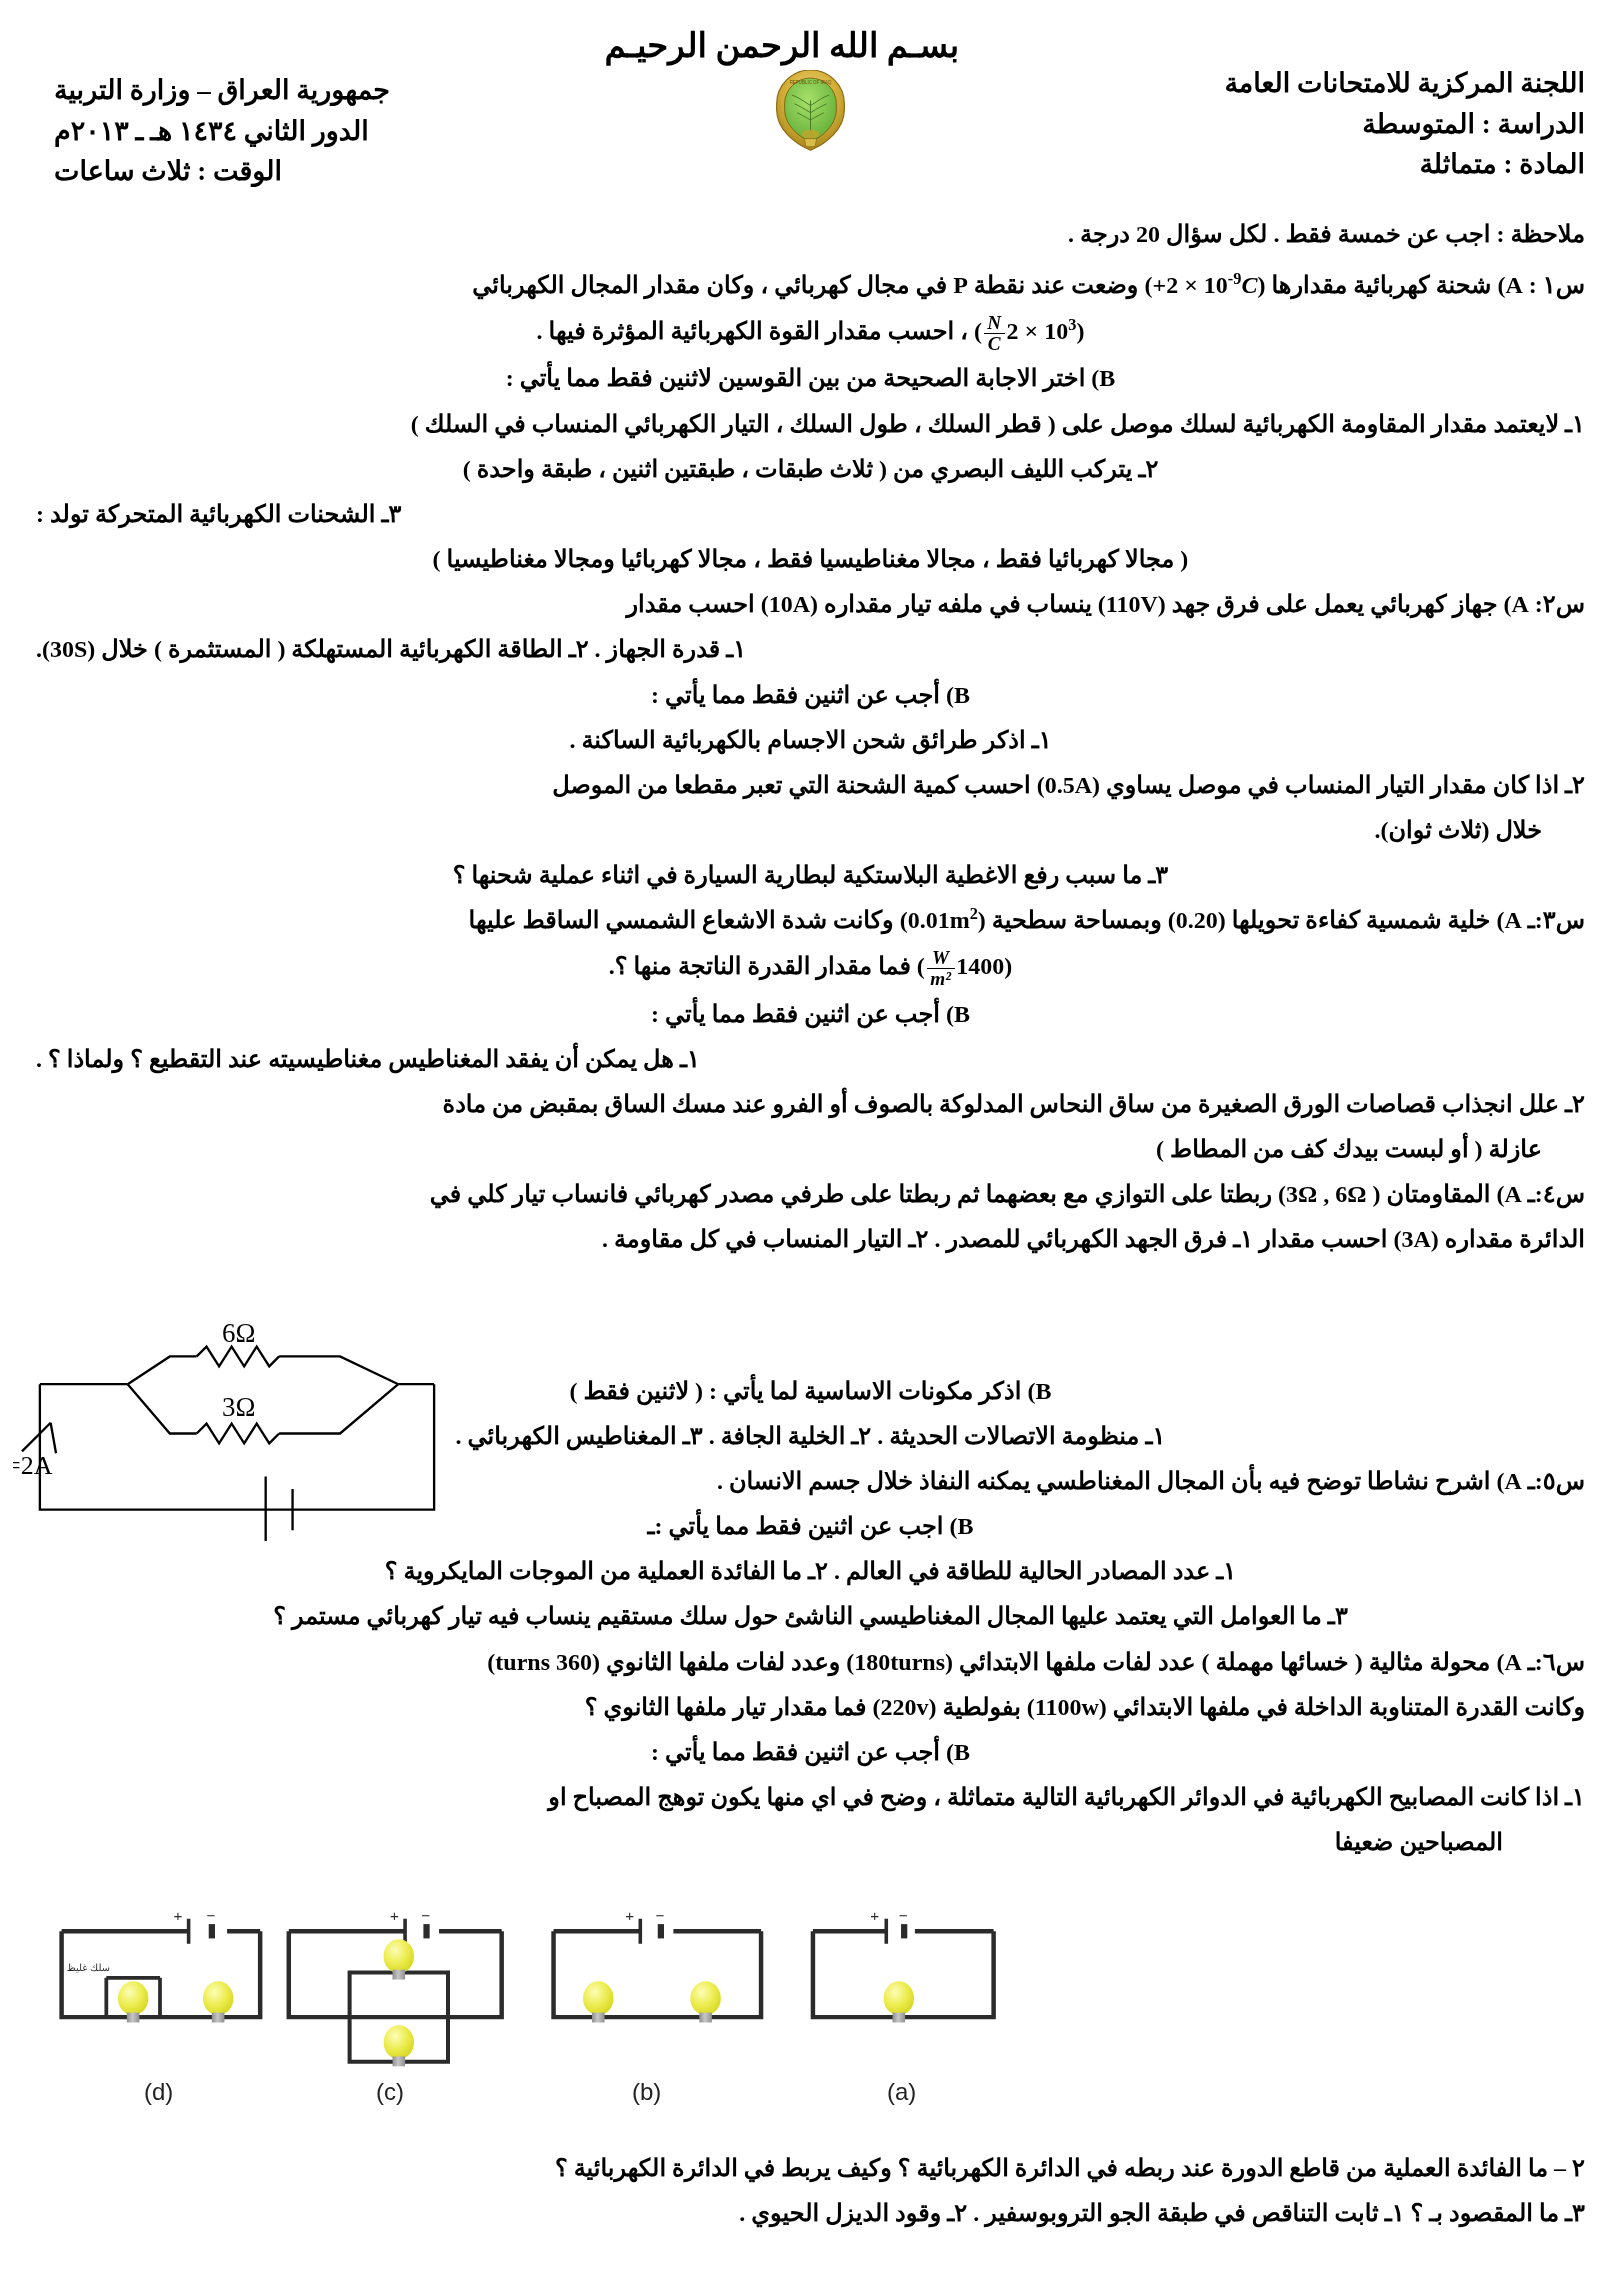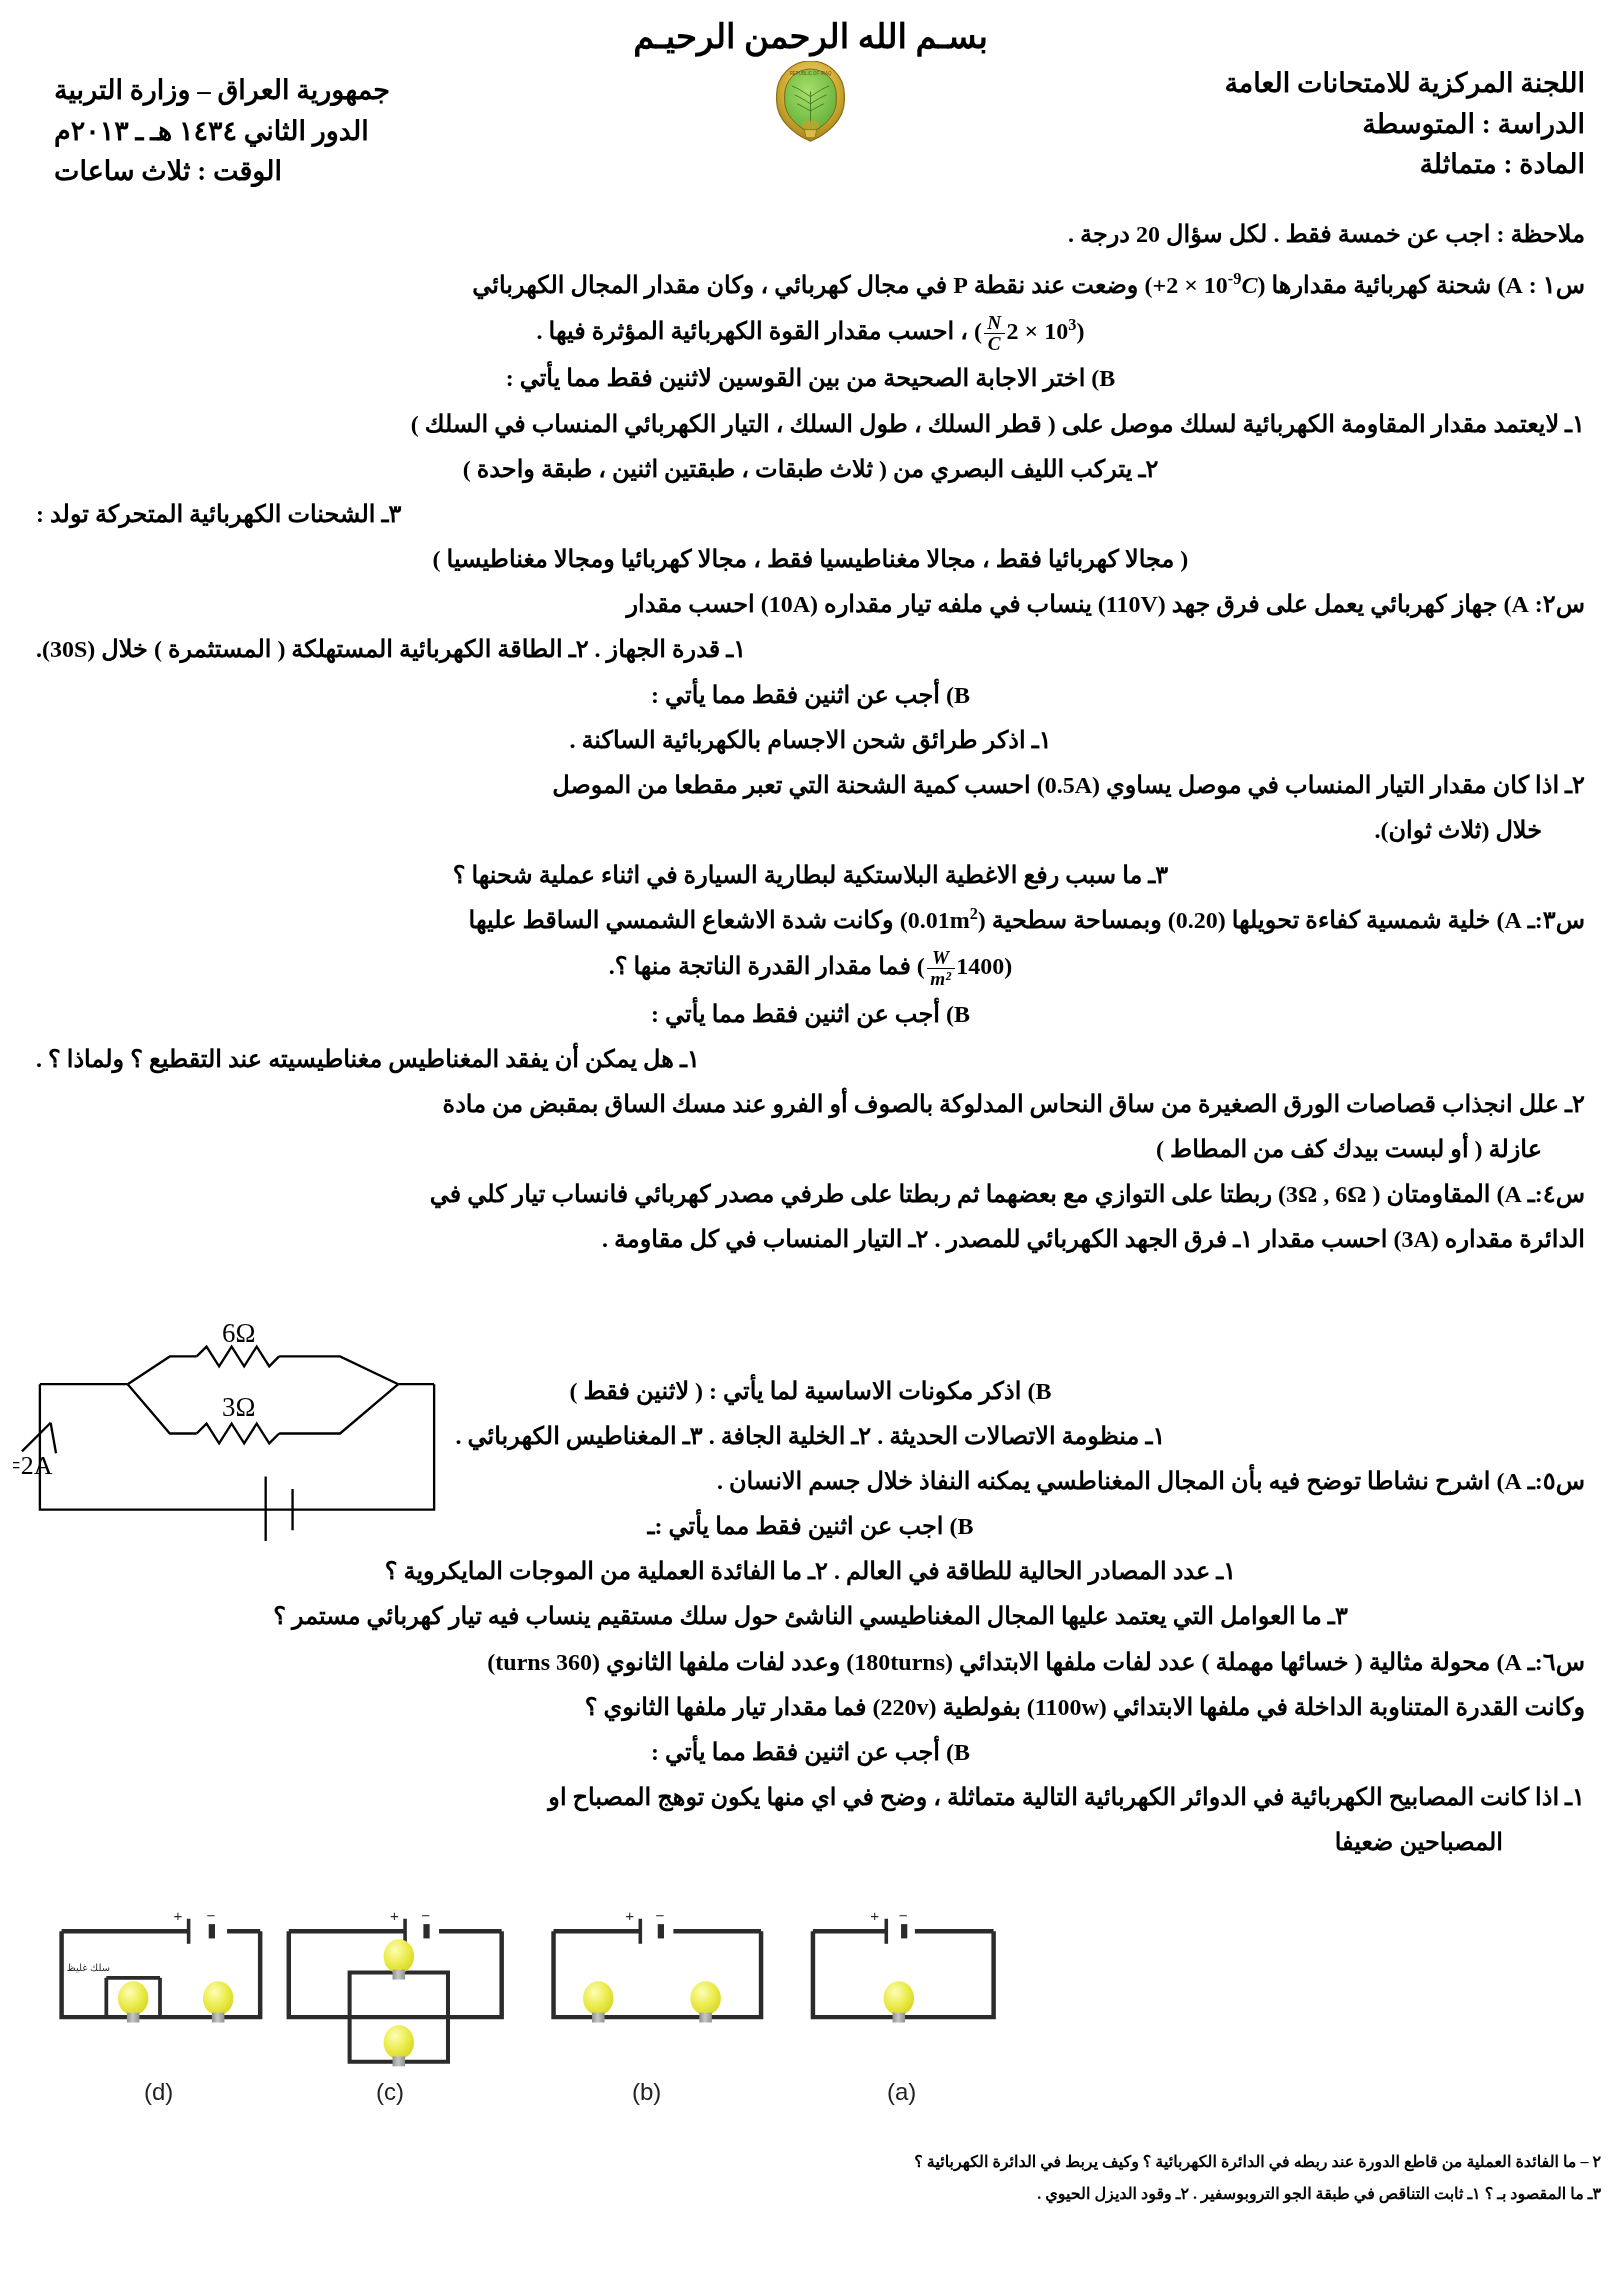--- a/index.html
+++ b/index.html
@@ -38,23 +38,23 @@
     top:70px; left:54px;
     text-align:left;
     direction:rtl;
     font-size:27px;
     line-height:1.5;
     font-weight:700;
   }
   .hdr-center{
     position:absolute;
     top:16px; left:0; right:0;
-    margin:0 auto;
+    margin:9px auto;
     width:412px;
-    text-align:center;
+    text-align:left;
   }
   .basmala{
     font-size:34px;
     font-weight:700;
     letter-spacing:-0.9px;
     direction:rtl;
     white-space:nowrap;
   }
   .emblem{
     margin:5.4px auto 0 auto;
@@ -118,26 +118,26 @@
     height:36px;
   }
   .bulblabels span{
     position:absolute;
     font-size:24px;
     font-family:"Liberation Sans",sans-serif;
     color:#222;
   }
   .tail{
     position:absolute;
-    right:20px;
+    right:36px;
     top:2149px;
     width:1549px;
     direction:rtl;
     text-align:right;
-    font-size:16px;
+    font-size:24px;
     font-weight:700;
     line-height:1.62;
   }
 </style>
 </head>
 <body>
 
 <div class="page">
 
   <div class="header">

